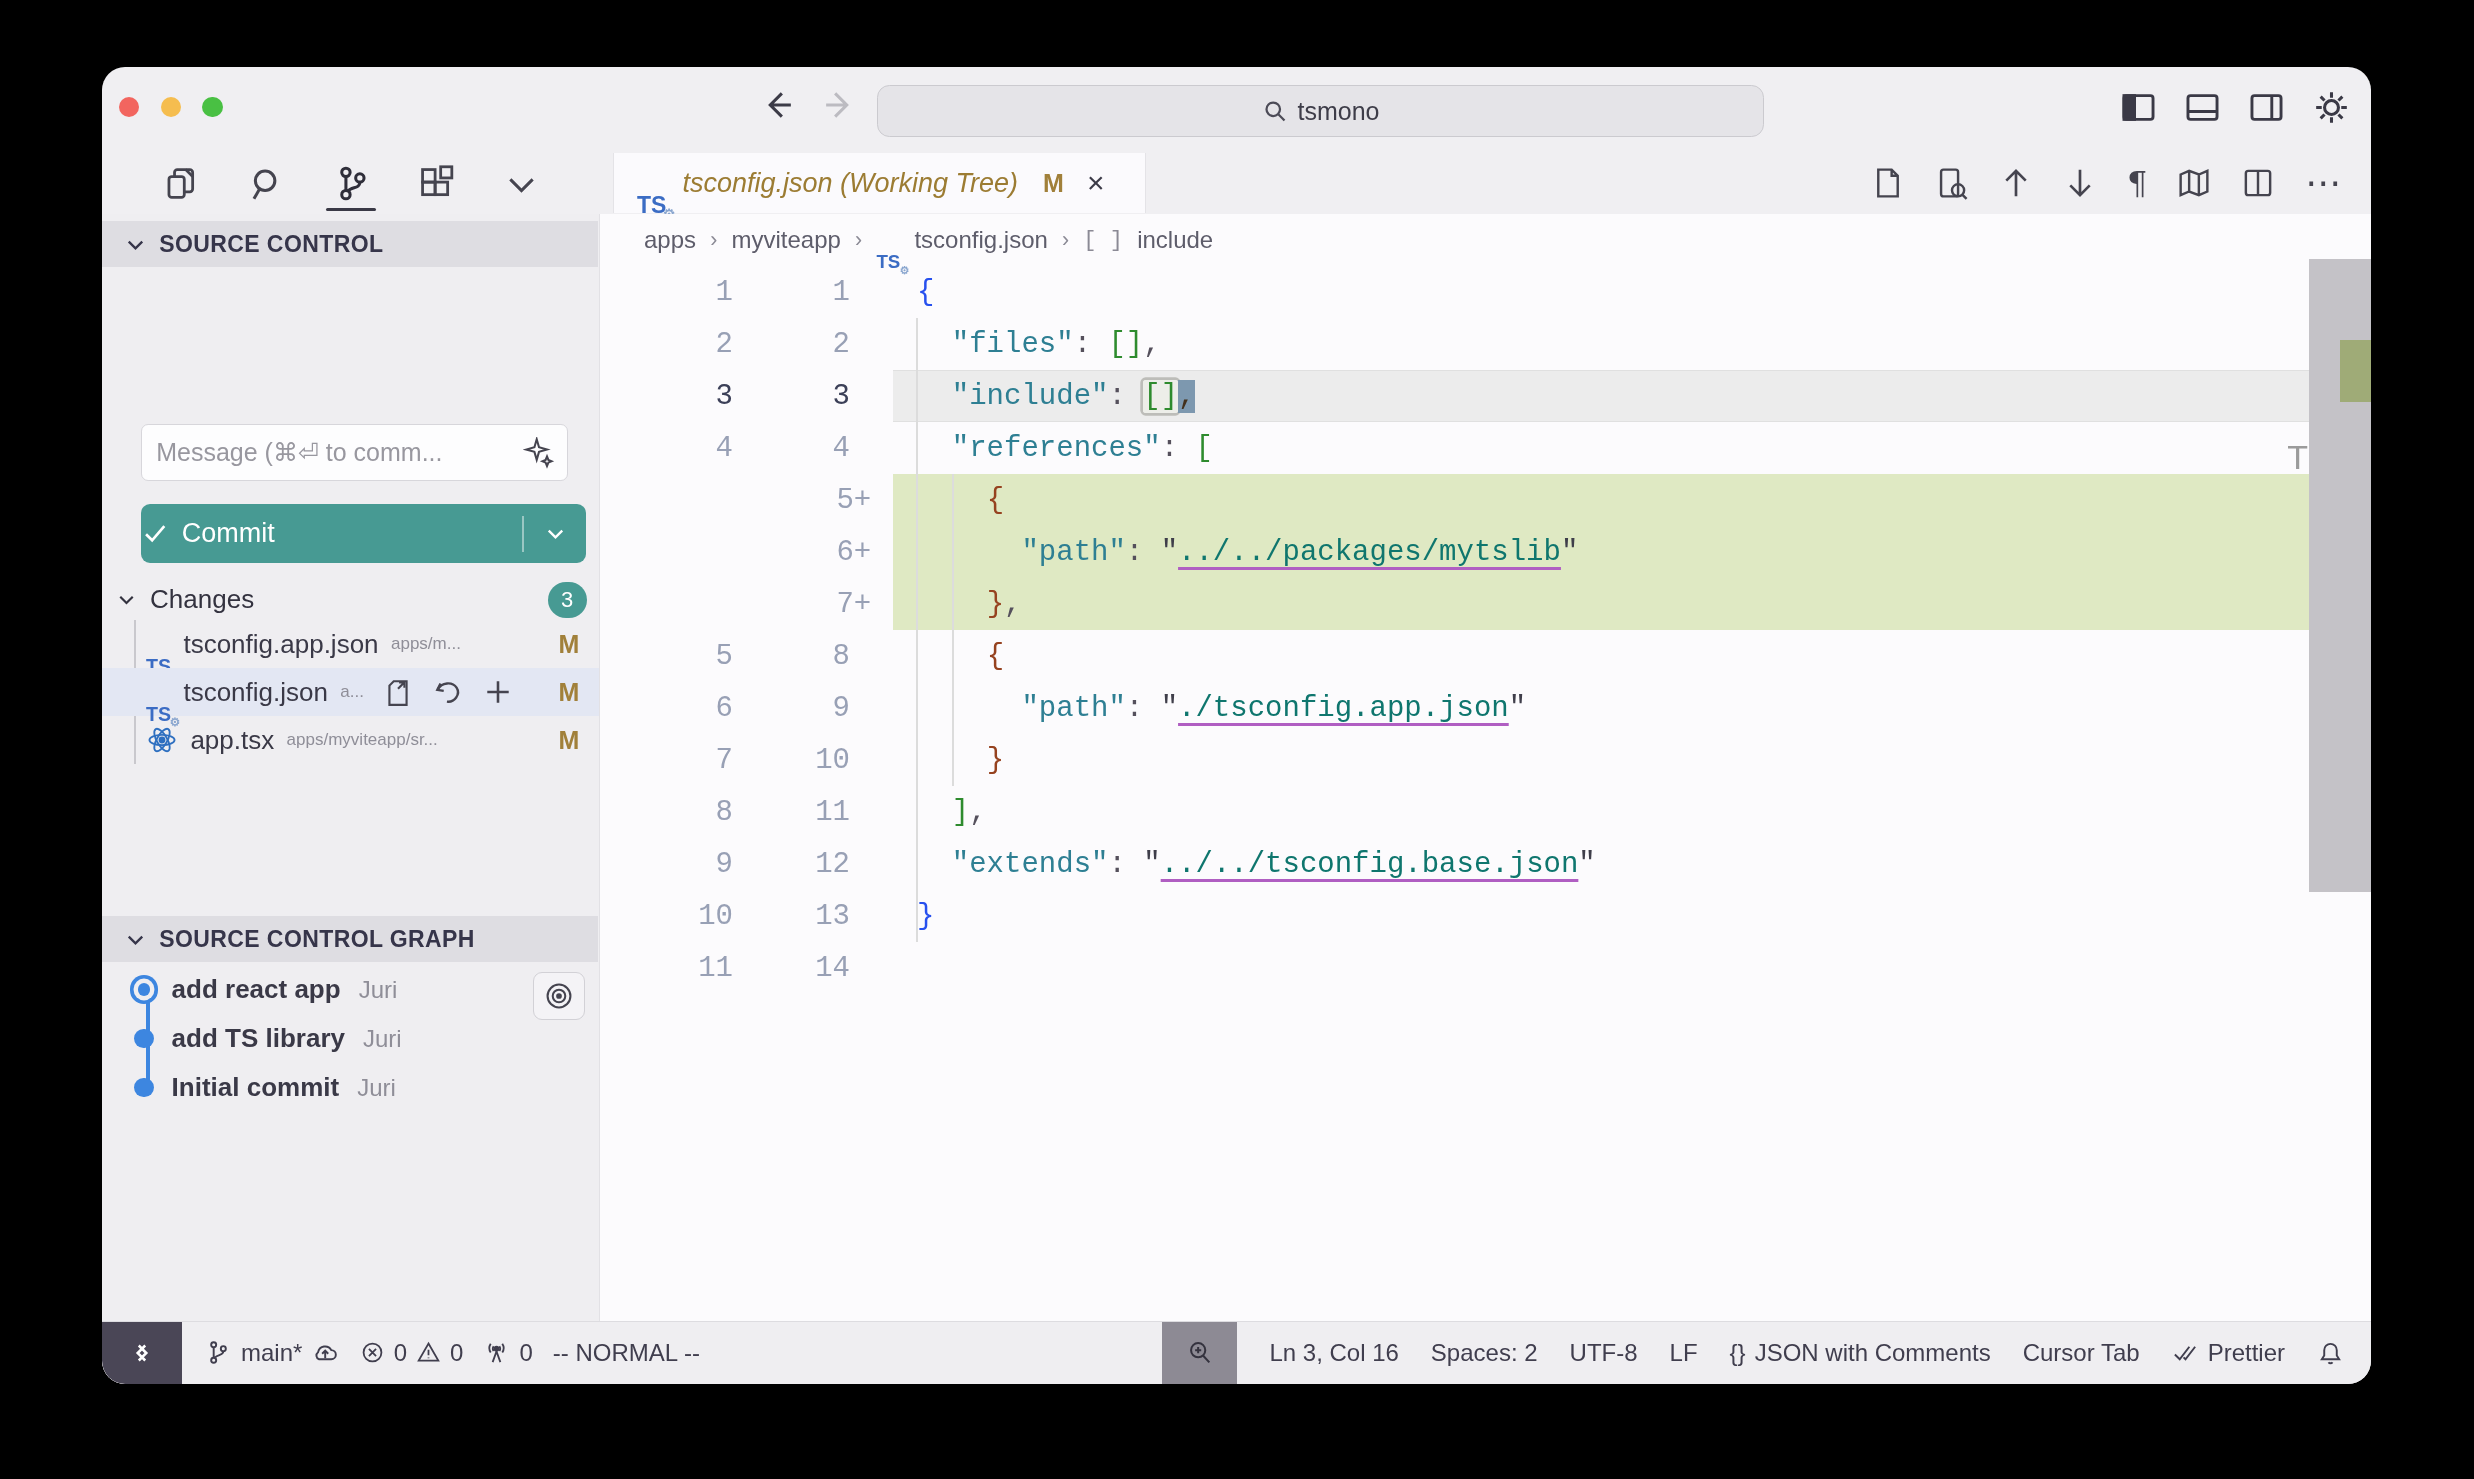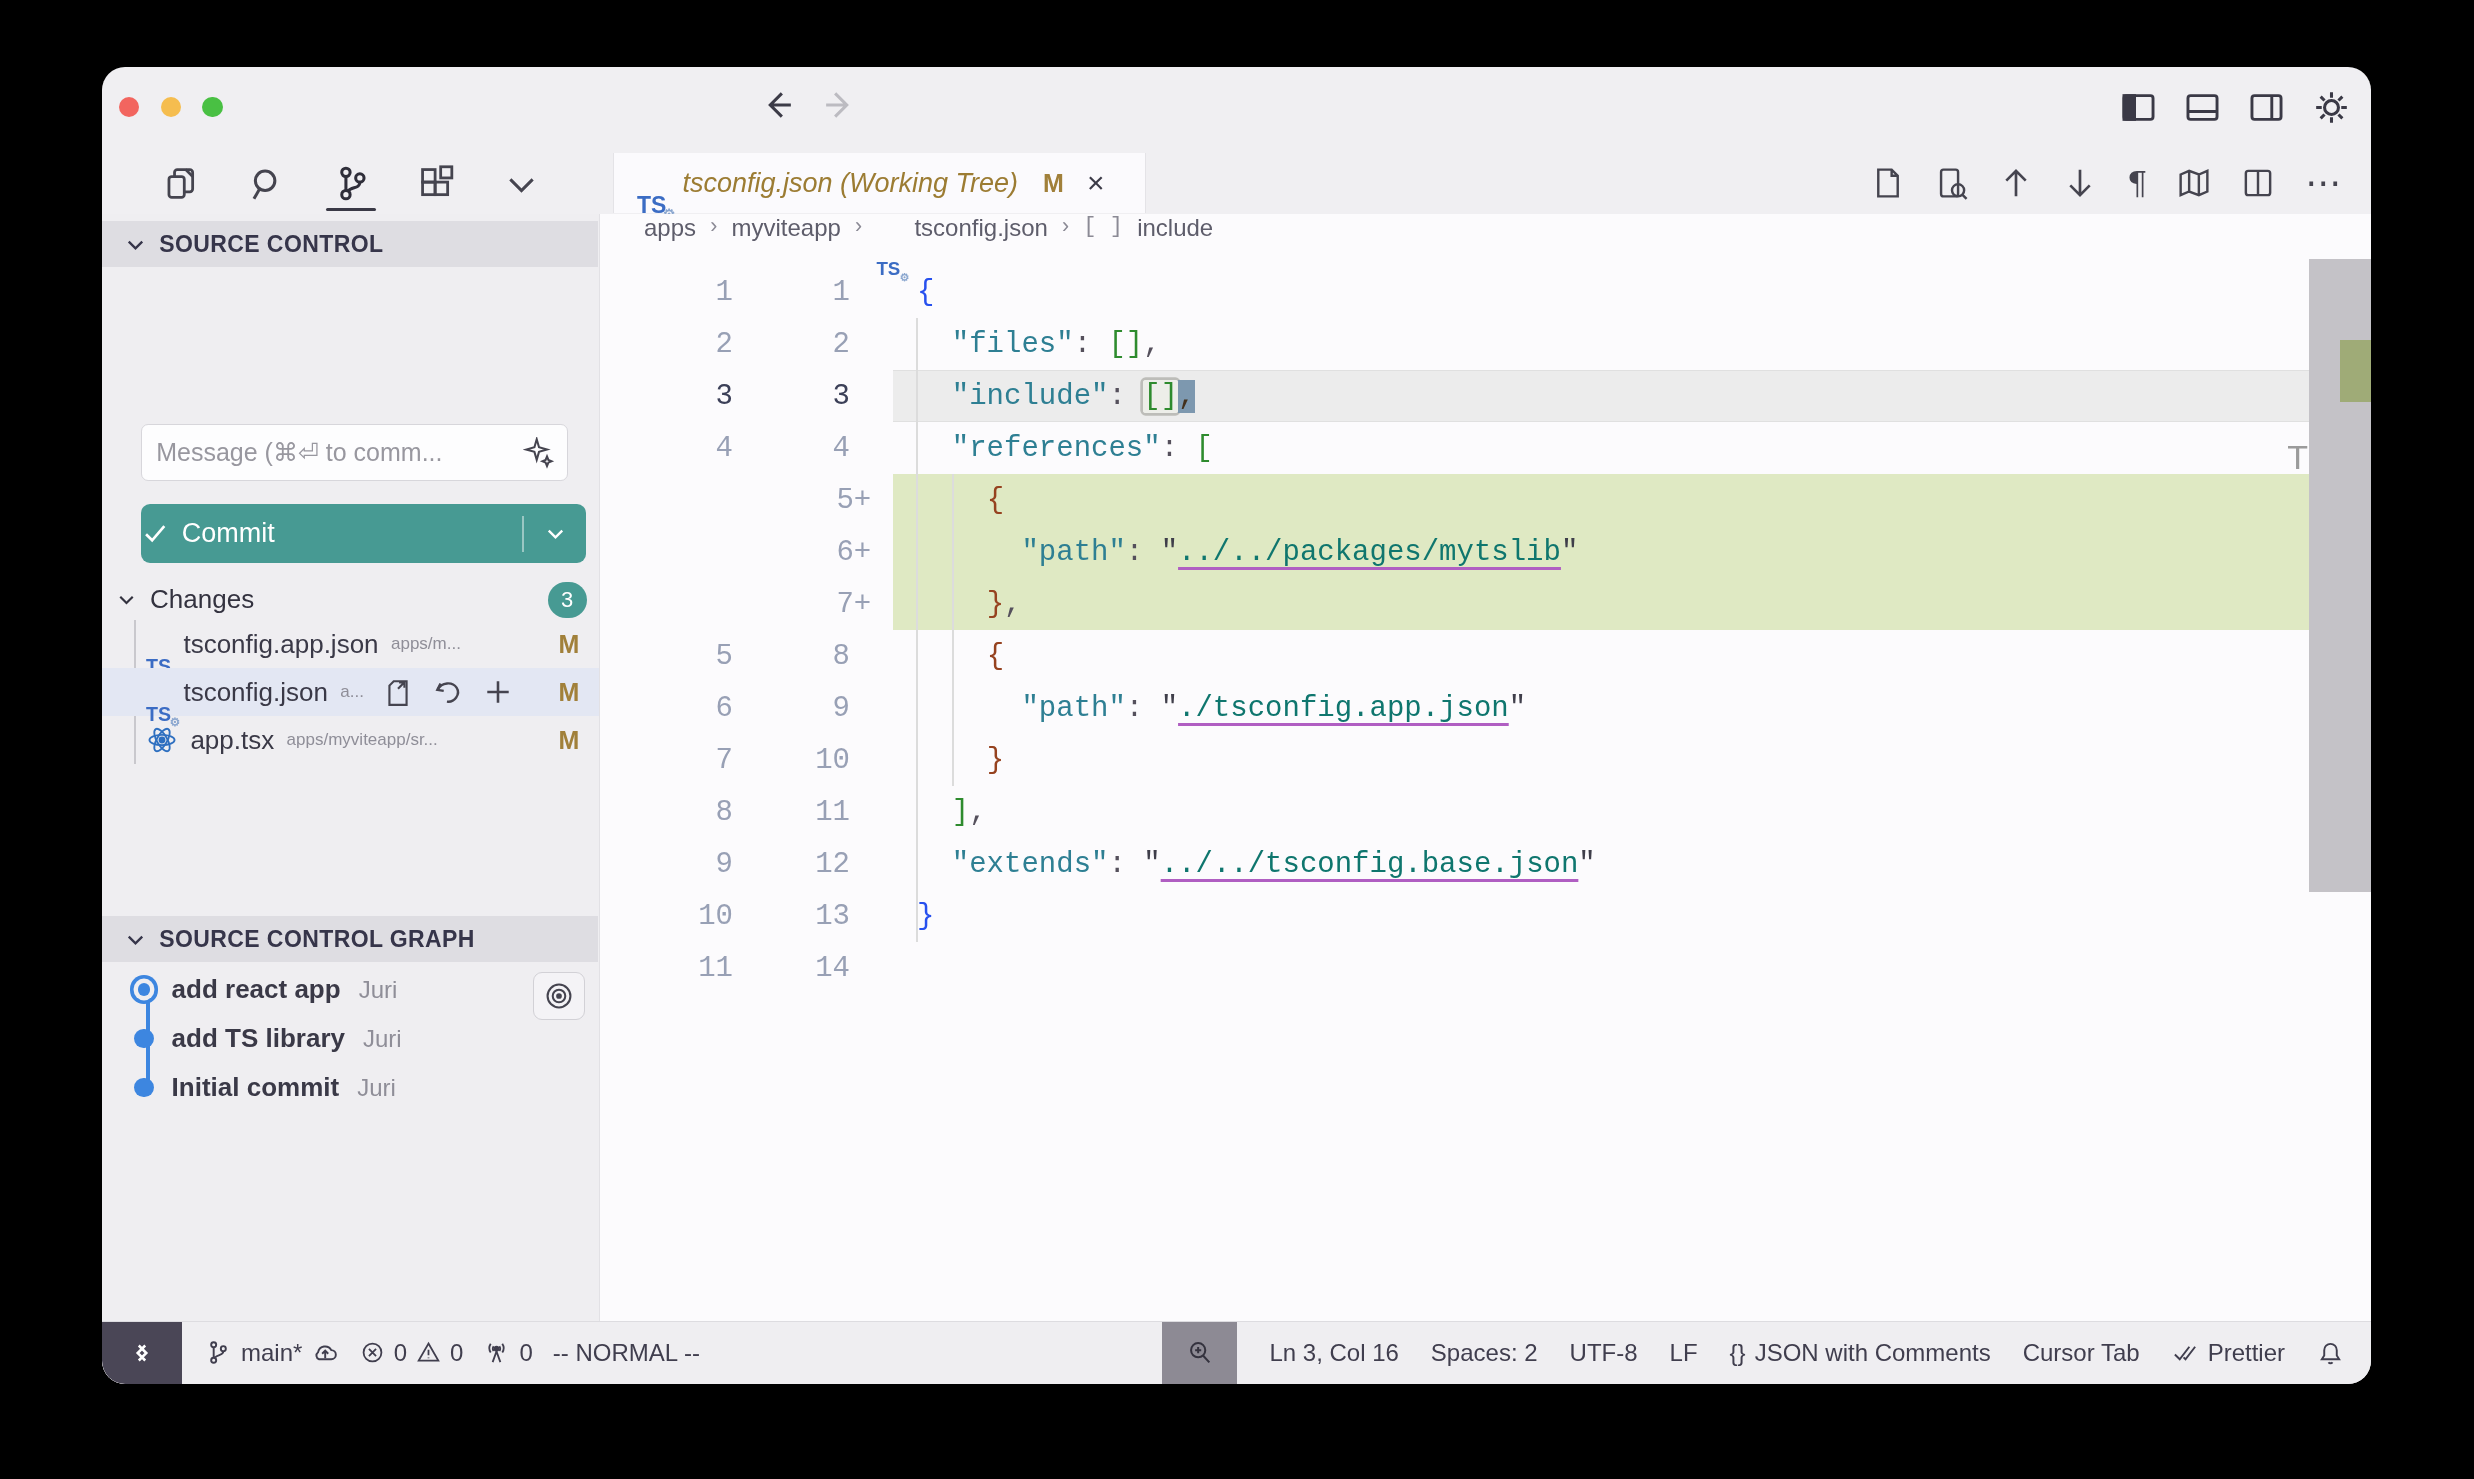--- a/index.html
+++ b/index.html
@@ -47,21 +47,21 @@
   .graph-rows{position:absolute;left:0;top:751px;right:0;}
   .graph-row{height:49px;display:flex;align-items:center;padding-left:32px;gap:18px;position:relative;}
   .gr-msg{color:#3a3947;font-size:26px;font-weight:bold;}
   .gr-author{color:#8f8e98;font-size:24px;}
   .gr-line{position:absolute;left:44px;top:775px;width:3.6px;height:99px;background:#3d86e0;}
   .dot{width:19.6px;height:19.6px;border-radius:50%;background:#3d86e0;flex:0 0 auto;}
   .dot-ring{width:12.4px;height:12.4px;border-radius:50%;background:#3d86e0;box-shadow:0 0 0 4.4px #efeef1,0 0 0 8px #3d86e0;flex:0 0 auto;margin:0 3.6px;}
   .target-btn{position:absolute;right:14.2px;top:7.1px;width:52px;height:48px;border:1.8px solid #d2d1d6;border-radius:9px;background:#f4f3f6;display:flex;align-items:center;justify-content:center;box-sizing:border-box;}
   
   .editor{position:absolute;left:498px;top:147px;right:0;bottom:62px;background:#fcfbfd;}
-  .breadcrumb{height:52px;display:flex;align-items:flex-start;gap:14.2px;padding-left:44px;color:#5e5d6b;font-size:24px;}
+  .breadcrumb{height:52px;display:flex;align-items:center;gap:14.2px;padding-left:44px;color:#5e5d6b;font-size:24px;}
   .bc-sep{color:#8b8a95;font-size:21.3px;}
   .code-wrap{position:relative;}
   .crow{display:flex;height:52px;align-items:center;position:relative;font-family:"Liberation Mono",monospace;font-size:29px;}
   .crow .band{position:absolute;left:293px;width:1416px;top:0;bottom:0;}
   .crow.current .band{background:#ececec;border-top:1.8px solid #e0e0e0;border-bottom:1.8px solid #e0e0e0;box-sizing:border-box;}
   .crow.added .band{background:#dfe9c3;}
   .gut{width:156px;text-align:right;color:#98a0b5;position:relative;padding-right:23px;box-sizing:border-box;flex:0 0 auto;}
   .gut.g2{width:117px;}
   .crow.current .gut{color:#3c4058;}
   .codeln{padding-left:44px;white-space:pre;position:relative;flex:1;}
@@ -103,20 +103,29 @@
         <svg width="36" height="36" viewBox="0 0 28 28" fill="none" stroke="#3c3b47" stroke-width="2.4">
             <path d="M17 5 L8 14 L17 23 M8 14 H24"></path>
           </svg>
       </span>
       <span>
         <svg width="36" height="36" viewBox="0 0 28 28" fill="none" stroke="#bcbbc1" stroke-width="2.4">
             <path d="M11 5 L20 14 L11 23 M20 14 H4"></path>
           </svg>
       </span>
     </div>
+    <div class="searchbox">
+      <span>
+        <svg width="27" height="27" viewBox="0 0 24 24" fill="none" stroke="#4c4b57" stroke-width="2">
+            <circle cx="10" cy="10" r="6"></circle>
+            <path d="M14.5 14.5 L20 20"></path>
+          </svg>
+      </span>
+      <span>tsmono</span>
+    </div>
     <div class="tr-icons">
       <span>
         <svg width="37" height="37" viewBox="0 0 28 28" fill="none" stroke="#3a3946" stroke-width="2.2">
             <rect x="3" y="5" width="22" height="18" rx="2"></rect>
             <path d="M11 5 V23"></path>
             <rect x="3" y="5" width="8" height="18" fill="#3a3946"></rect>
           </svg>
       </span>
       <span>
         <svg width="37" height="37" viewBox="0 0 28 28" fill="none" stroke="#3a3946" stroke-width="2.2">

